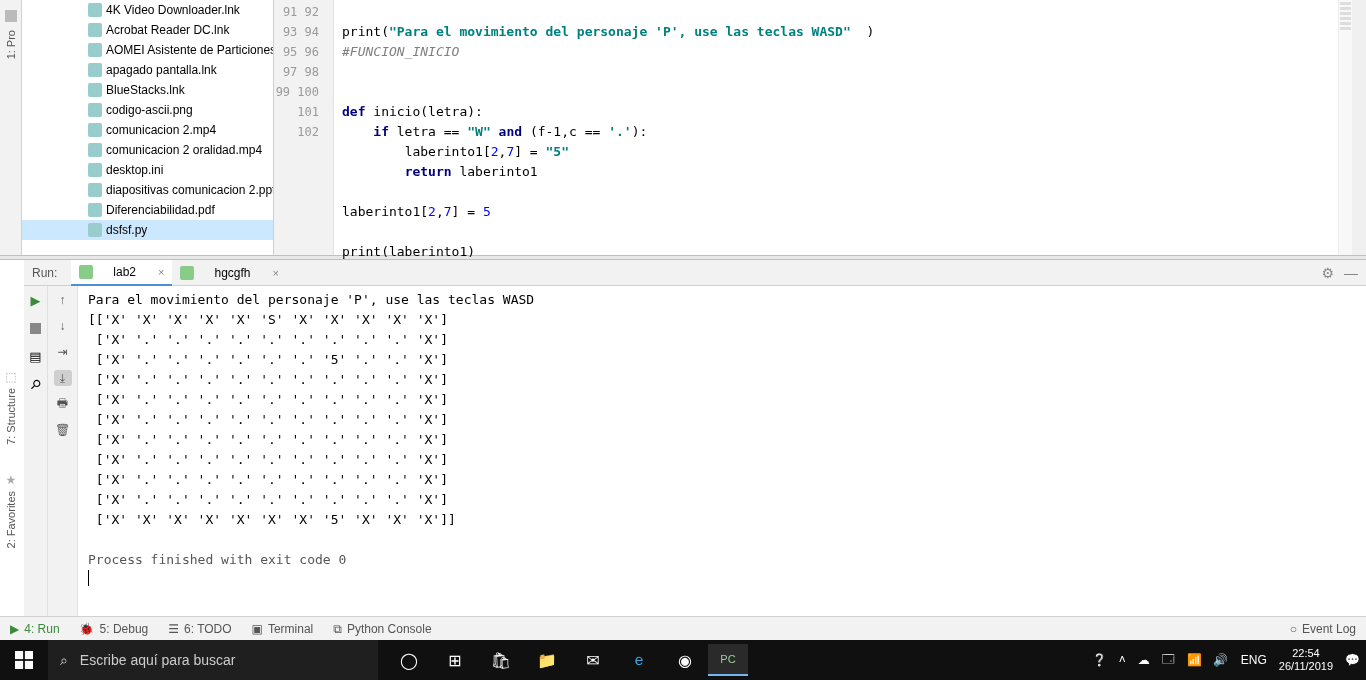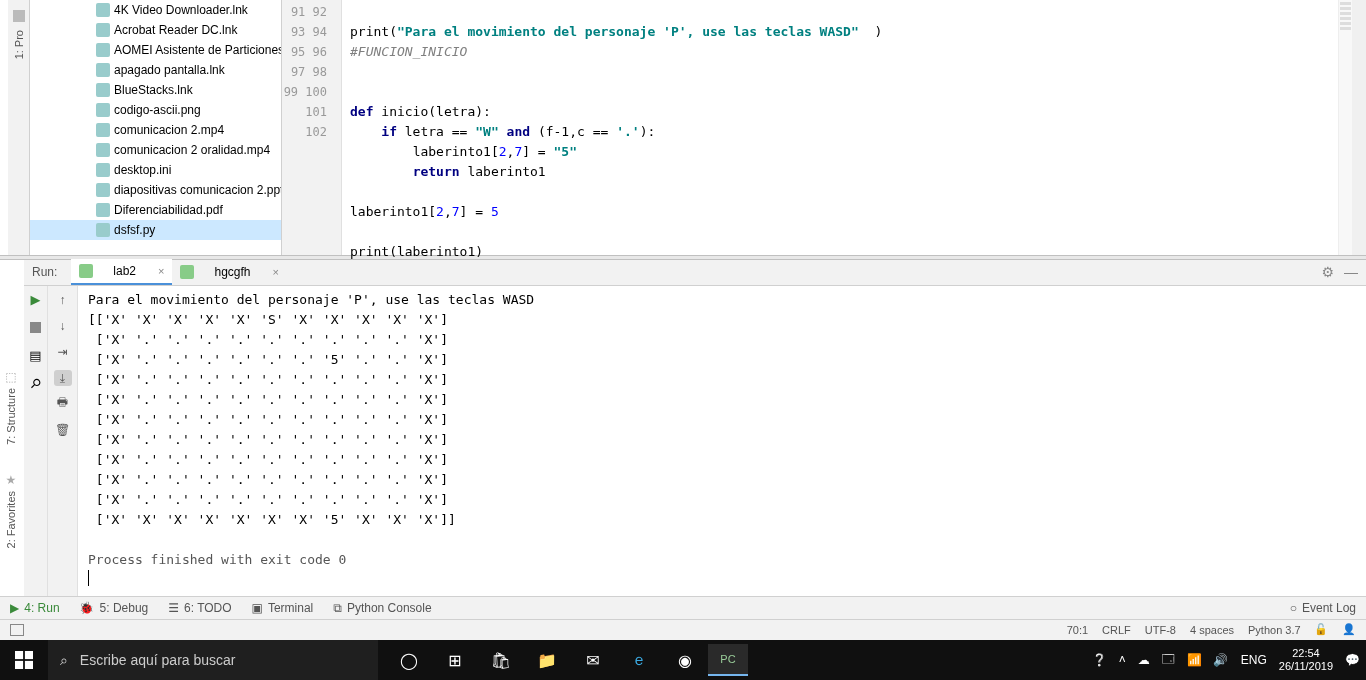--- a/index.html
+++ b/index.html
@@ -1,18 +1,18 @@
 <!DOCTYPE html>
 <html><head>
 <meta charset="utf-8">
 <style>
 * { margin:0; padding:0; box-sizing:border-box; }
 body { font-family:"Segoe UI",Arial,sans-serif; font-size:12px; background:#fff; width:1366px; height:680px; overflow:hidden; position:relative; }
 .ide { display:flex; flex-direction:column; height:640px; }
-.main-area { display:flex; height:255px;margin-left:8px; }
+.main-area { display:flex; height:255px; }
 .left-strip { width:22px; background:#f2f2f2; border-right:1px solid #d0d0d0; display:flex; flex-direction:column; align-items:center; padding-top:10px; gap:4px; }
 .left-strip .sq { width:12px; height:12px; background:#bbb; }
 .left-strip .lbl { writing-mode:vertical-rl; transform:rotate(180deg); font-size:11px; color:#555; margin:4px 0; }
 .project-tree { width:252px; background:#fff; border-right:1px solid #d0d0d0; overflow:hidden; font-size:12px; }
 .tree-item { display:flex; align-items:center; height:20px; padding-left:66px; white-space:nowrap; color:#000; }
 .tree-item .fi { width:14px; height:14px; background:#9cc; margin-right:4px; border-radius:2px; flex-shrink:0; }
 .tree-item.sel { background:#cce8ff; }
 .editor-wrap { flex:1; display:flex; background:#fff; position:relative; }
 .gutter { width:60px; background:#f2f2f2; border-right:1px solid #e0e0e0; text-align:right; padding-right:14px; font-family:Consolas,monospace; font-size:12px; color:#999; line-height:20px; padding-top:2px; }
 .code-area { flex:1; font-family:Consolas,monospace; font-size:13px; line-height:20px; padding-left:8px; padding-top:2px; white-space:pre; position:relative; }
@@ -233,32 +233,20 @@
     <span class="item runbtn">▶ <span>4: Run</span></span>
     <span class="item">🐞 <span>5: Debug</span></span>
     <span class="item">☰ <span>6: TODO</span></span>
     <span class="item">▣ <span>Terminal</span></span>
     <span class="item">⧉ <span>Python Console</span></span>
     <div class="right">
         <span class="item">○ <span>Event Log</span></span>
       </div>
   </div>
 
-  <div class="status-bar">
-    <span class="sq"></span>
-    <div class="right">
-      <span>70:1</span>
-      <span>CRLF</span>
-      <span>UTF-8</span>
-      <span>4 spaces</span>
-      <span>Python 3.7</span>
-      <span>🔓</span>
-      <span>👤</span>
-    </div>
-  </div>
 </div>
 
 <div class="taskbar">
   <div class="win">
       <svg viewBox="0 0 20 20">
         <rect x="0" y="0" width="9" height="9"></rect>
         <rect x="11" y="0" width="9" height="9"></rect>
         <rect x="0" y="11" width="9" height="9"></rect>
         <rect x="11" y="11" width="9" height="9"></rect>
       </svg>

